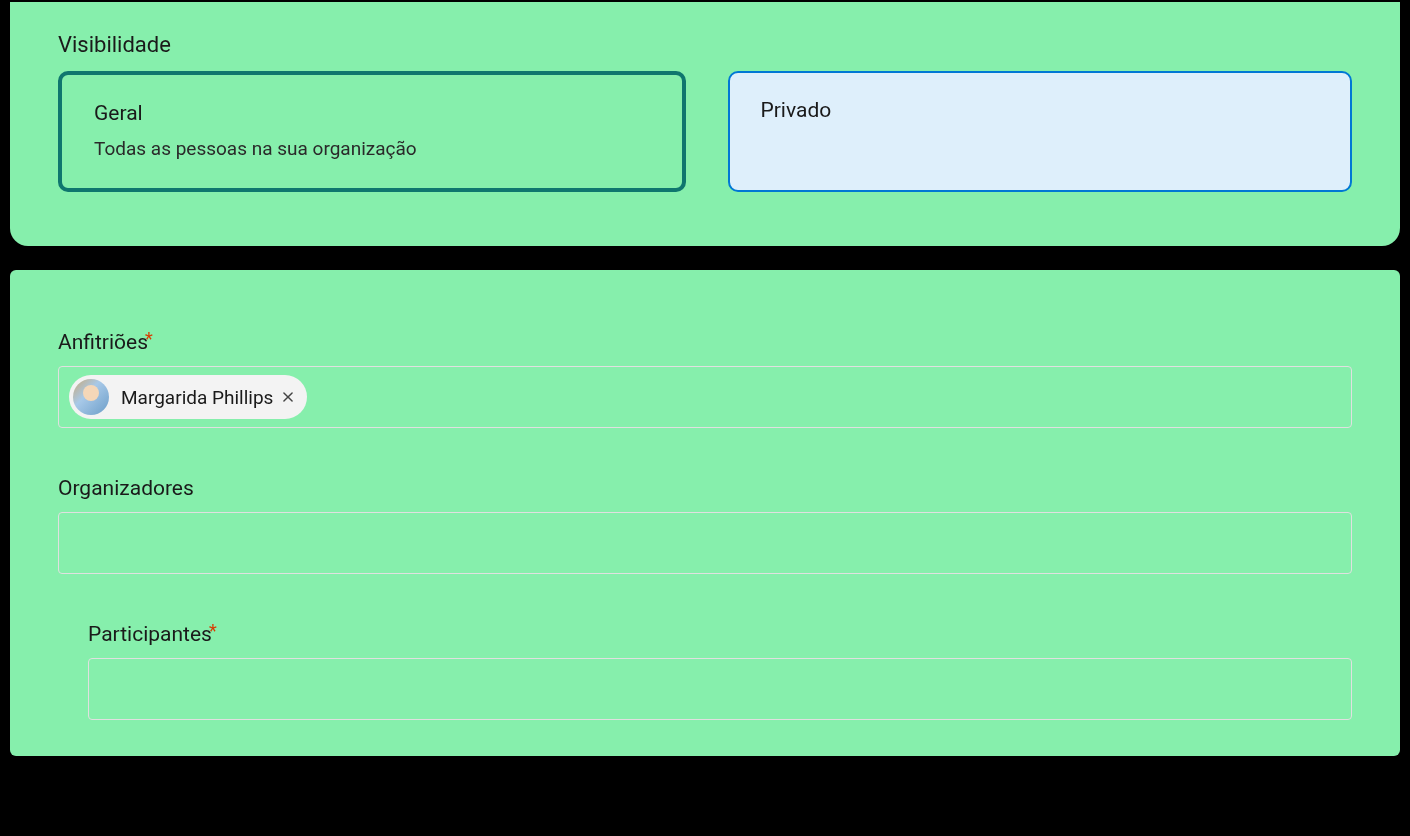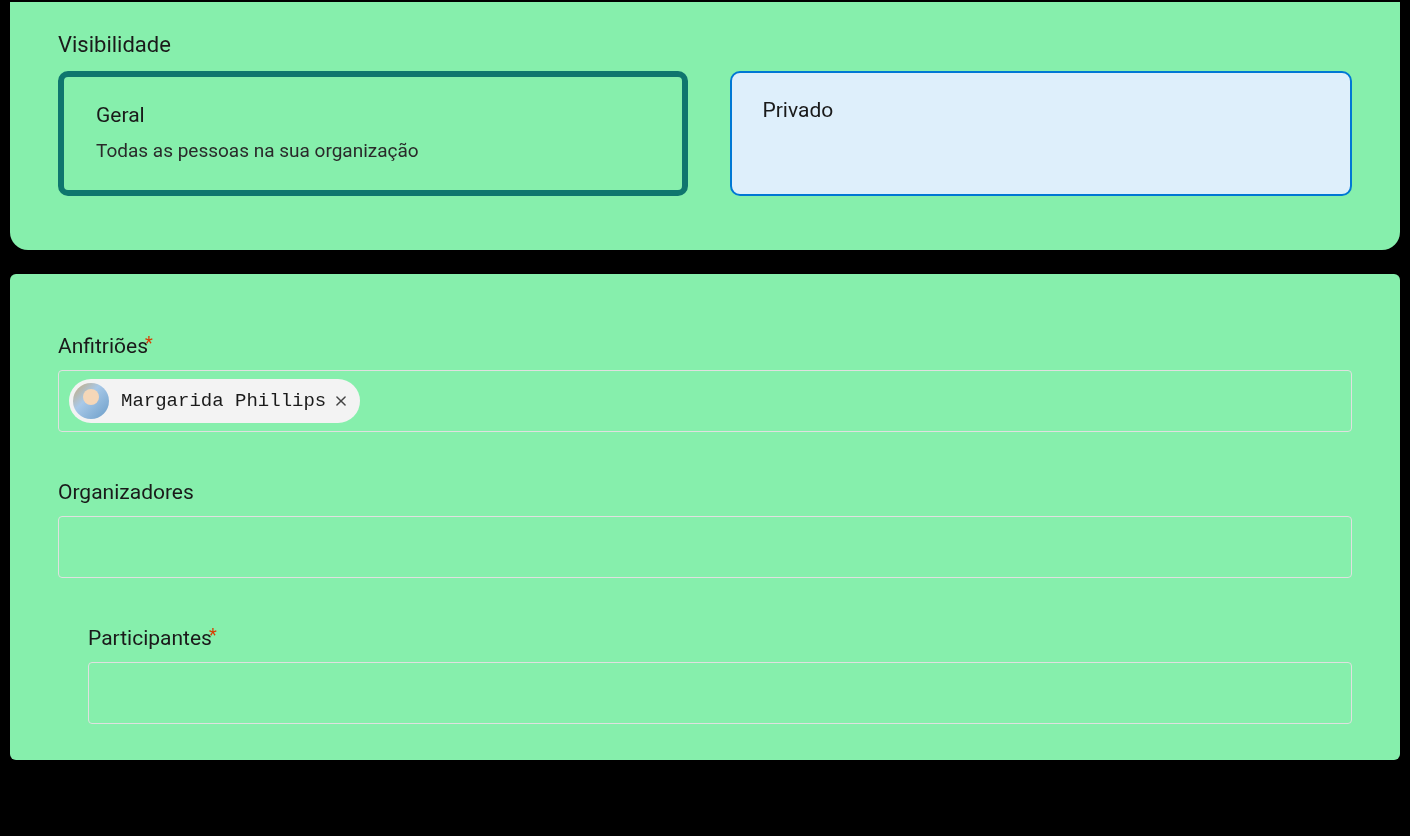--- a/index.html
+++ b/index.html
@@ -36,21 +36,21 @@
       font-weight: 400;
       color: #1a1a1a;
       margin-bottom: 14px;
     }
     .visibility-options {
       display: flex;
       gap: 42px;
     }
     .visibility-card {
       flex: 1;
-      border: 6px solid #0f766e;
+      border: 4px solid #0f766e;
       border-radius: 10px;
       padding: 26px 32px 28px 32px;
       cursor: pointer;
     }
     .visibility-card.selected {
       border: 2px solid #0078d4;
       background: #deeffb;
       padding: 25px 34px 27px 31px;
     }
     .card-title {
@@ -88,21 +88,20 @@
     .input-box {
       width: 100%;
       min-height: 62px;
       border: 1px solid #e0e0e0;
       border-radius: 4px;
       padding: 8px 10px;
       display: flex;
       align-items: flex-start;
       flex-wrap: wrap;
       gap: 6px;
-      font-family: Liberation Mono, monospace;
     }
     .chip {
       display: inline-flex;
       align-items: center;
       background: #f3f3f3;
       border-radius: 22px;
       padding: 4px 10px 4px 4px;
       height: 44px;
     }
     .avatar {

